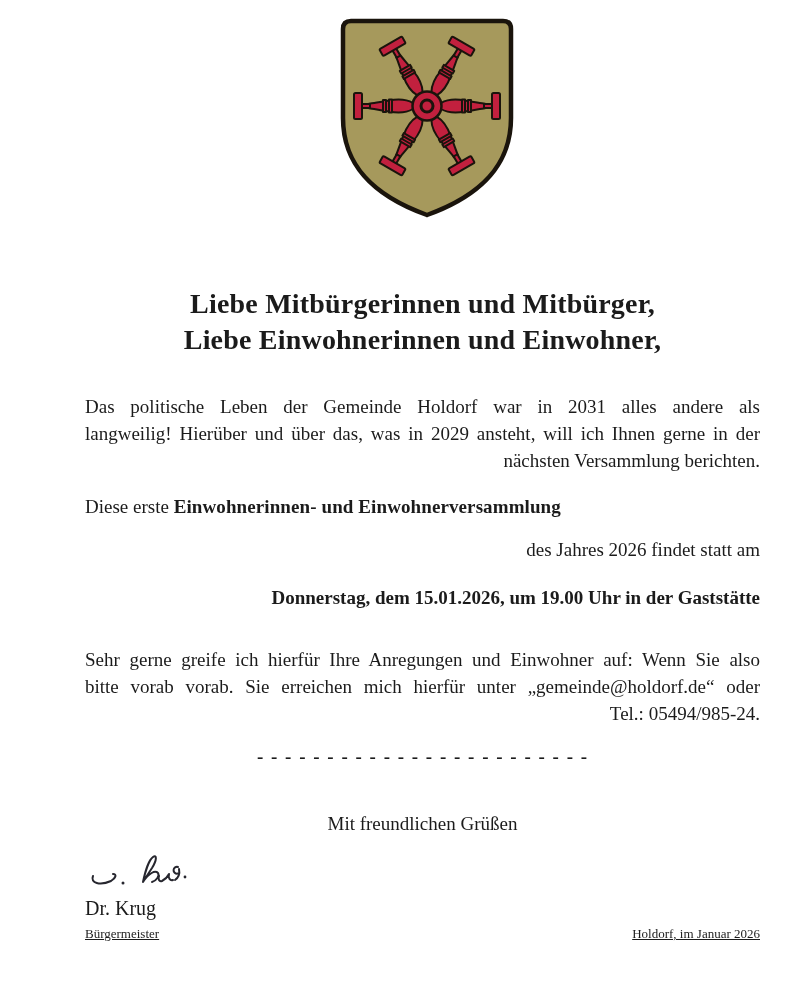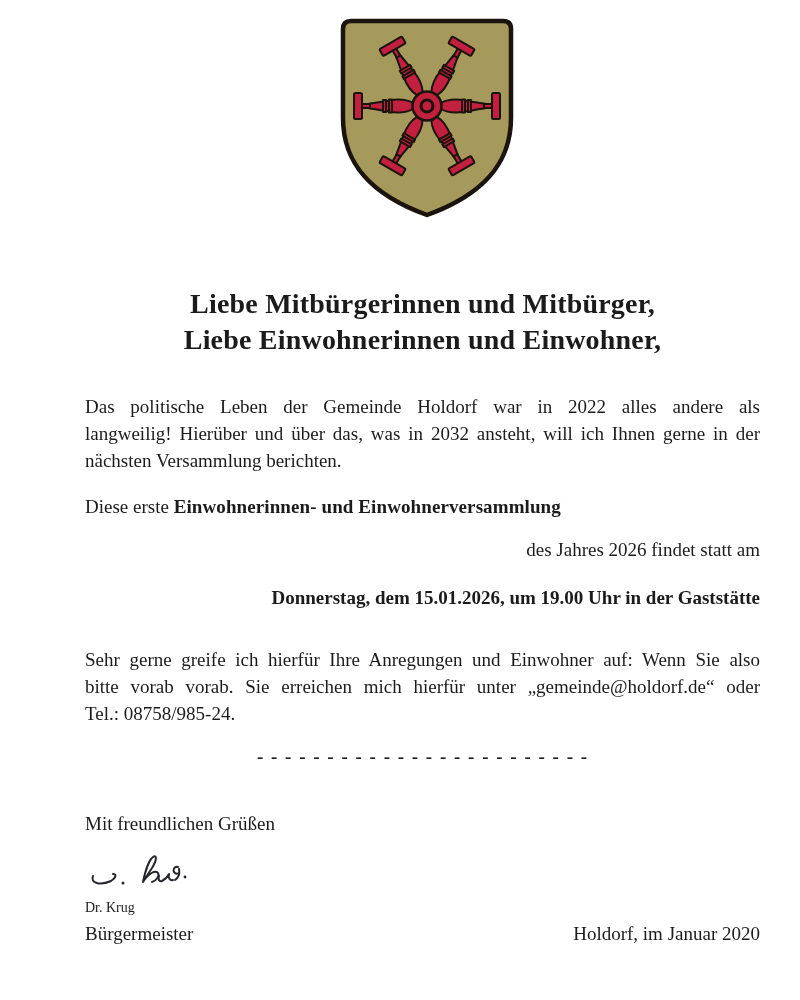--- a/index.html
+++ b/index.html
@@ -22,44 +22,44 @@
 
   h1.salutation {
     margin: 68px 0 0 0;
     font-size: 28px; line-height: 36px; font-weight: bold;
     text-align: center; letter-spacing: 0.2px;
   }
 
   p { margin: 0; font-size: 19px; line-height: 27px; }
   .line { display: block; }
   .jline  { display: block; text-align: justify; text-align-last: justify; white-space: nowrap; }
-  .jlast  { display: block; text-align: left; }
+  .jlast  { display: block; text-align: right; }
 
   .para-intro   { margin-top: 35px; }
   .announce     { margin-top: 19px; }
   .announce b   { letter-spacing: 0.1px; }
   .announce-2   { margin-top: 16px; text-align: right; }
   .event        { margin-top: 21px; font-weight: bold; margin-left: 128px; text-align: right; }
   .para-request { margin-top: 35px; }
 
   .dashes {
     margin-top: 16px;
     font-size: 19px; line-height: 27px; font-weight: bold;
     text-align: center; word-spacing: 1px; letter-spacing: 1px;
   }
 
-  .closing { margin-top: 40px; }
+  .closing { margin-top: 40px; text-align: center; }
 
   .signature-wrap { margin-top: 14px; height: 42px; }
   .signature-wrap svg { display: block; }
 
-  .signer-name { margin-top: 2px; font-size: 14px; line-height: 26px; }
+  .signer-name { margin-top: 2px; font-size: 20px; line-height: 26px; }
   .footer-row {
     display: flex; justify-content: space-between; align-items: baseline;
-    font-size: 19px; line-height: 26px;
+    font-size: 13px; line-height: 26px; text-decoration: underline;
   }
 </style>
 </head>
 <body>
 
 <div class="page">
 
   <div class="crest">
     <svg width="174" height="200" viewBox="0 0 174 200">
       <path d="M11,3 H163 Q171,3 171,11 V100 C171,148 140,178 87,197 C34,178 3,148 3,100 V11 Q3,3 11,3 Z" stroke="#1a140c" stroke-width="4.5" fill="#a6995c"></path>
@@ -86,37 +86,37 @@
   </div>
 
   <div class="content">
 
     <h1 class="salutation">
       <span class="line">Liebe Mitbürgerinnen und Mitbürger,</span>
       <span class="line">Liebe Einwohnerinnen und Einwohner,</span>
     </h1>
 
     <p class="para-intro">
-      <span class="jline">Das politische Leben der Gemeinde Holdorf war in 2022 alles andere als</span>
-      <span class="jline">langweilig! Hierüber und über das, was in 2032 ansteht, will ich Ihnen gerne in der</span>
+      <span class="jline">Das politische Leben der Gemeinde Holdorf war in 2031 alles andere als</span>
+      <span class="jline">langweilig! Hierüber und über das, was in 2029 ansteht, will ich Ihnen gerne in der</span>
       <span class="jlast">nächsten Versammlung berichten.</span>
     </p>
 
     <p class="announce"><span>Diese erste </span><b>Einwohnerinnen- und Einwohnerversammlung</b></p>
 
     <p class="announce-2">des Jahres 2026 findet statt am</p>
 
     <p class="event">
       <span class="line">Donnerstag, dem 15.01.2026, um 19.00 Uhr in der Gaststätte</span>
     </p>
 
     <p class="para-request">
       <span class="jline">Sehr gerne greife ich hierfür Ihre Anregungen und Einwohner auf: Wenn Sie also</span>
       <span class="jline">bitte vorab vorab. Sie erreichen mich hierfür unter „gemeinde@holdorf.de“ oder</span>
-      <span class="jlast">Tel.: 08758/985-24.</span>
+      <span class="jlast">Tel.: 05494/985-24.</span>
     </p>
 
     <div class="dashes">- - - - - - - - - - - - - - - - - - - - - - - -</div>
 
     <p class="closing">Mit freundlichen Grüßen</p>
 
     <div class="signature-wrap">
       <svg width="150" height="42" viewBox="0 0 150 42">
         <g fill="none" stroke="#26262e" stroke-width="2" stroke-linecap="round" stroke-linejoin="round">
           <path d="M8,25 C5,32 15,35 26,30 C31,27 32,23 28,23"></path>
@@ -126,17 +126,17 @@
           <path d="M93,16 a3.4,3.4 0 1,0 -0.5,6.6 M94,18 C95,23 93,27 90,29"></path>
           <circle cx="100" cy="26" r="1.4" fill="#26262e" stroke="none"></circle>
         </g>
       </svg>
     </div>
 
     <div class="signer-name">Dr. Krug</div>
 
     <div class="footer-row">
       <span>Bürgermeister</span>
-      <span>Holdorf, im Januar 2020</span>
+      <span>Holdorf, im Januar 2026</span>
     </div>
 
   </div>
 </div>
 
 </body></html>

